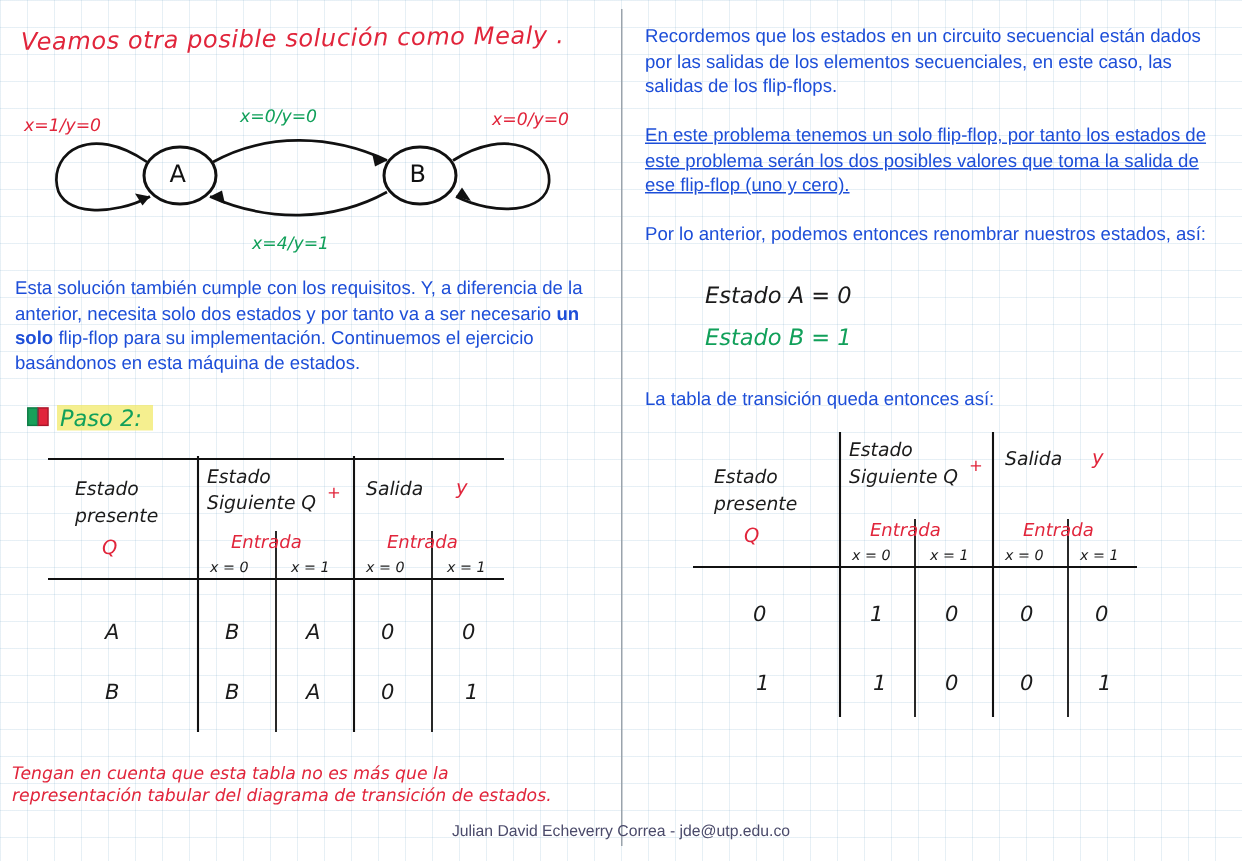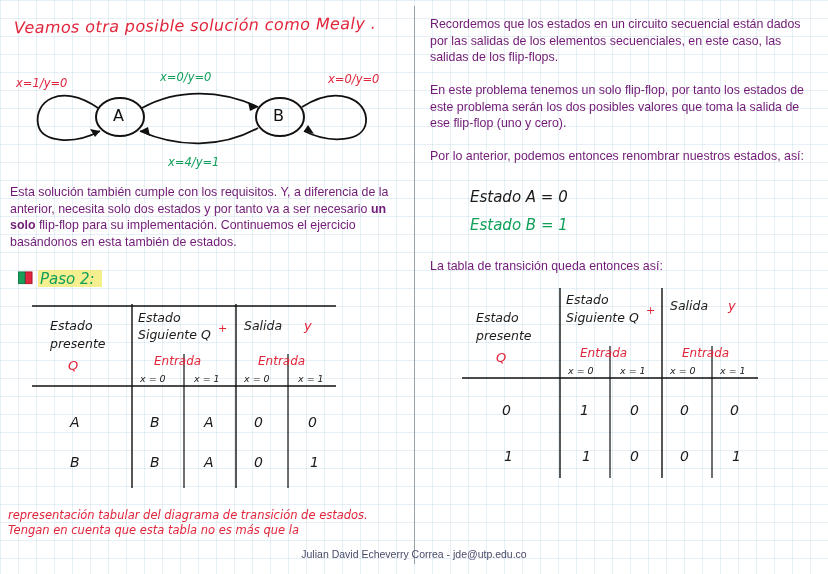--- a/index.html
+++ b/index.html
@@ -34,21 +34,21 @@
   .hand {
     font-family: "DejaVu Sans", sans-serif;
     font-style: italic;
     letter-spacing: 0.4px;
   }
   .hand-red { color: #e1253b; }
   .hand-green { color: #11a05a; }
   .hand-black { color: #1b1b1b; }
   .typed {
     font-family: "Liberation Sans", sans-serif;
-    color: #701a75;
+    color: #1d4ed8;
     font-size: 12.4px;
     line-height: 16.5px;
   }
   .abs { position: absolute; }
 
   
   #title-handwritten {
     left: 14px; top: 16px;
     font-size: 16px;
     color: #e1253b;
@@ -124,21 +124,21 @@
     line-height: 15px;
   }
 
   
   .rtext {
     position: absolute;
     left: 430px;
     width: 388px;
   }
   #r-p1 { top: 16px; }
-  #r-p2 { top: 82px; }
+  #r-p2 { top: 82px; text-decoration: underline; }
   #r-p3 { top: 148px; }
   #states-eq {
     left: 470px; top: 188px;
     width: 260px; height: 58px; text-align: right;
   }
   .eqline {
     position: absolute;
     font-family: "DejaVu Sans", sans-serif;
     font-style: italic;
     font-size: 15px;
@@ -190,21 +190,21 @@
   </svg>
   <span class="state-letter" style="left:105px; top:54px;">A</span>
   <span class="state-letter" style="left:265px; top:54px;">B</span>
   <span class="lbl hand-red" style="left:8px; top:24px;">x=1/y=0</span>
   <span class="lbl hand-green" style="left:152px; top:18px;">x=0/y=0</span>
   <span class="lbl hand-red" style="left:320px; top:20px;">x=0/y=0</span>
   <span class="lbl hand-green" style="left:160px; top:103px;">x=4/y=1</span>
 </div>
 
 <div class="abs typed" id="para-1">
-  <span>Esta solución también cumple con los requisitos. Y, a diferencia de la anterior, necesita solo dos estados y por tanto va a ser necesario </span><span class="bold">un solo</span><span> flip-flop para su implementación. Continuemos el ejercicio basándonos en esta también de estados.</span>
+  <span>Esta solución también cumple con los requisitos. Y, a diferencia de la anterior, necesita solo dos estados y por tanto va a ser necesario </span><span class="bold">un solo</span><span> flip-flop para su implementación. Continuemos el ejercicio basándonos en esta máquina de estados.</span>
 </div>
 
 <div class="abs" id="paso2-row">
   <div id="paso2-highlight"></div>
   <svg class="book-icon" viewBox="0 0 16 15">
     <rect x="0.5" y="1" width="7" height="12.5" fill="#18a05a" stroke="#0d7a44" stroke-width="1"></rect>
     <rect x="8" y="1" width="7" height="12.5" fill="#e1253b" stroke="#a8162a" stroke-width="1"></rect>
     <line x1="7.7" y1="1" x2="7.7" y2="13.5" stroke="#555" stroke-width="0.8"></line>
   </svg>
   <span id="paso2-label">Paso 2:</span>
@@ -246,22 +246,22 @@
   <span class="lbl hand-black" style="left:276px; top:108px; font-size:14px;">0</span>
 
   <span class="lbl hand-black" style="left:38px; top:148px; font-size:14px;">B</span>
   <span class="lbl hand-black" style="left:118px; top:148px; font-size:14px;">B</span>
   <span class="lbl hand-black" style="left:172px; top:148px; font-size:14px;">A</span>
   <span class="lbl hand-black" style="left:222px; top:148px; font-size:14px;">0</span>
   <span class="lbl hand-black" style="left:278px; top:148px; font-size:14px;">1</span>
 </div>
 
 <div class="abs" id="footnote">
+  <div>Tengan en cuenta que esta tabla no es más que la</div>
   <div>representación tabular del diagrama de transición de estados.</div>
-  <div>Tengan en cuenta que esta tabla no es más que la</div>
 </div>
 
 <div class="rtext typed" id="r-p1">Recordemos que los estados en un circuito secuencial están dados por las salidas de los elementos secuenciales, en este caso, las salidas de los flip-flops.</div>
 <div class="rtext typed" id="r-p2">En este problema tenemos un solo flip-flop, por tanto los estados de este problema serán los dos posibles valores que toma la salida de ese flip-flop (uno y cero).</div>
 <div class="rtext typed" id="r-p3">Por lo anterior, podemos entonces renombrar nuestros estados, así:</div>
 
 <div class="abs" id="states-eq">
   <span class="eqline hand-black" style="left:0px; top:0px;">Estado   A  =   0</span>
   <span class="eqline hand-green" style="left:0px; top:28px;">Estado   B  =   1</span>
 </div>

